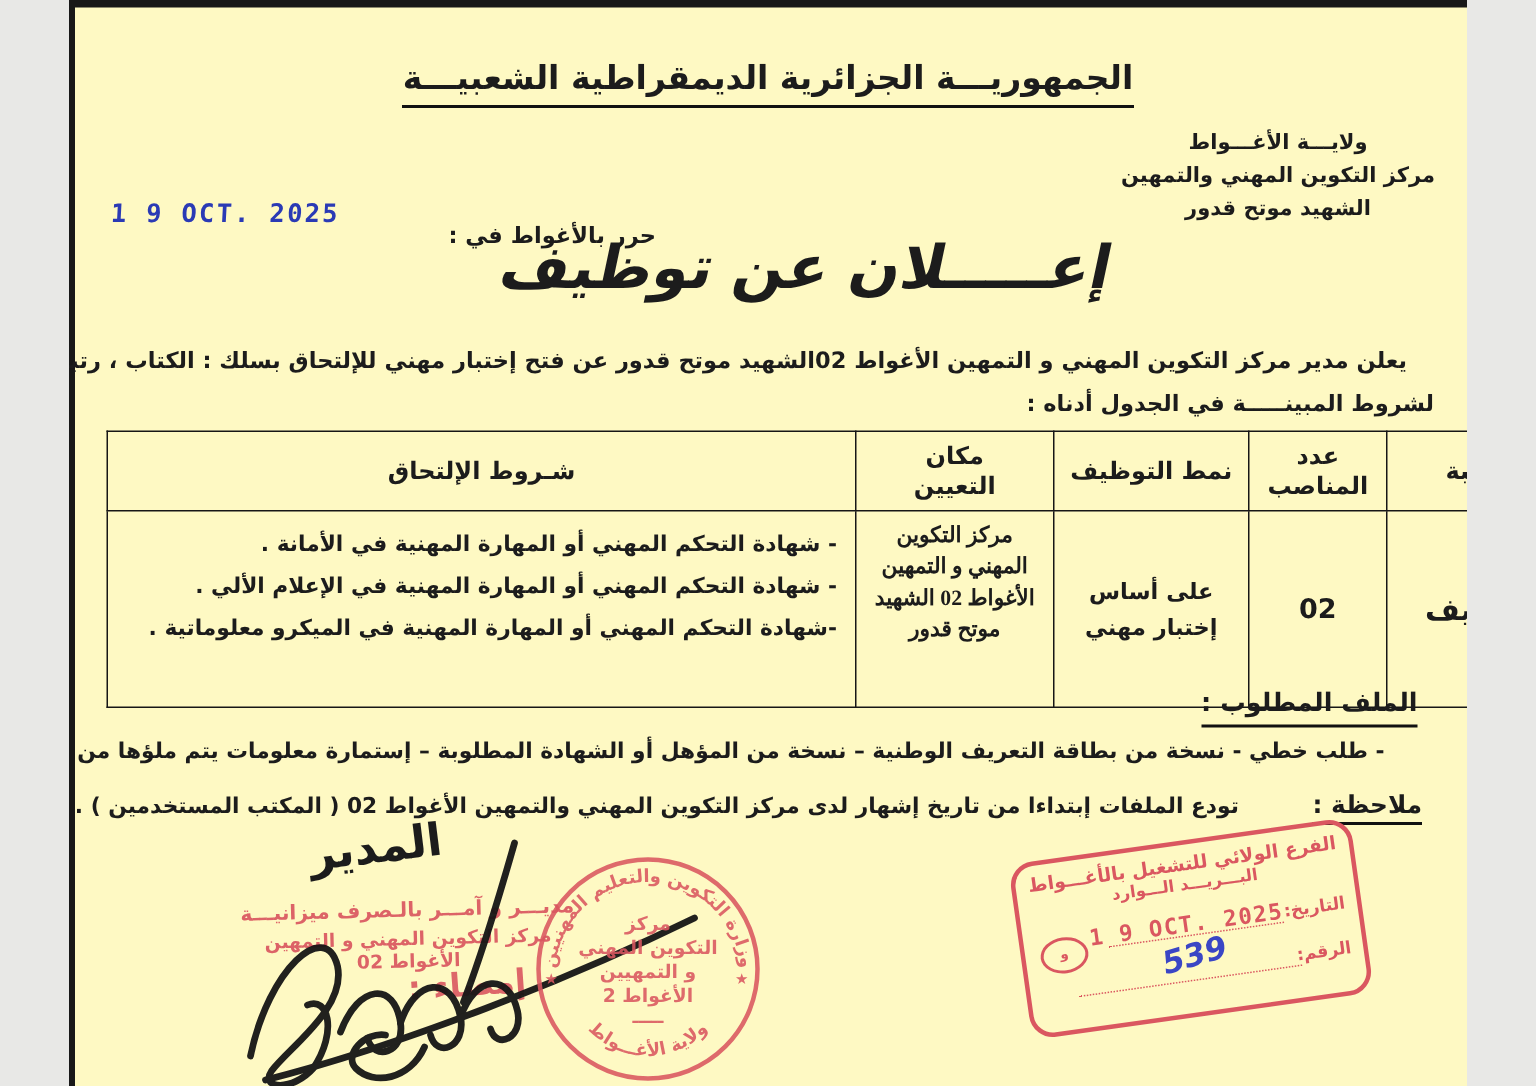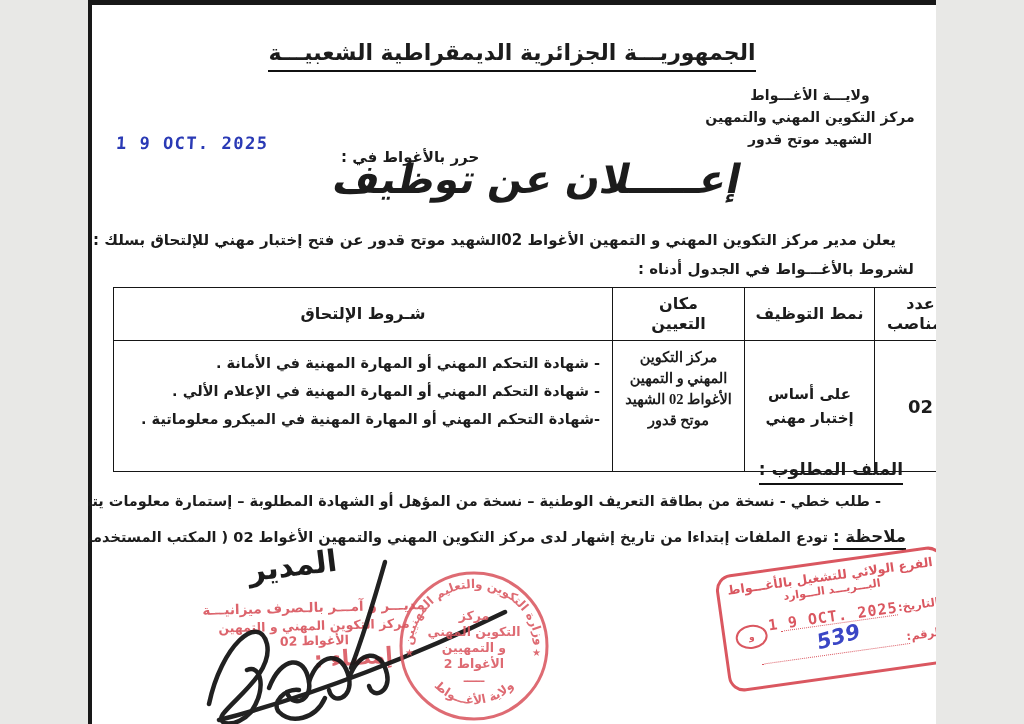--- a/index.html
+++ b/index.html
@@ -1,18 +1,18 @@
 <!DOCTYPE html>
 <html lang="ar"><head>
 <meta charset="utf-8">
 <style>
   html,body{margin:0;padding:0;background:#e8e8e6;}
   .page{
-    position:relative; width:848px; height:724px; margin:0 auto;
-    background:#ffffff; overflow:hidden;
+    position:relative; width:932px; height:724px; margin:0 auto;
+    background:#fef9c3; overflow:hidden;
     font-family:"DejaVu Sans", sans-serif; color:#1c1c1c;
   }
   .edge-top{position:absolute;top:0;left:0;width:1024px;height:5px;background:#181818;}
   .edge-left{position:absolute;top:0;left:0;width:4px;height:724px;background:#181818;}
 
   .republic{position:absolute;top:40px;left:0;right:0;text-align:center;font-size:22px;font-weight:bold;direction:rtl;}
   .republic span{border-bottom:2.5px solid #111;padding-bottom:5px;}
 
   .letterhead{position:absolute;top:84px;right:6px;width:240px;text-align:center;font-weight:bold;font-size:14px;line-height:22px;direction:rtl;}
 
@@ -34,21 +34,21 @@
   td.cell-rank{font-size:20px;text-align:center;}
   td.cell-pos{font-size:18px;text-align:center;}
   td.cell-mode{font-size:15px;text-align:center;padding:0 16px;line-height:24px;}
   td.cell-loc{font-size:14.5px;text-align:center;padding:2px 8px;line-height:21px;vertical-align:top;padding-top:6px;font-family:Liberation Serif, serif;}
   td.cell-cond{font-size:14.5px;text-align:right;vertical-align:top;padding:8px 12px 4px 4px;line-height:28px;}
 
   .file-heading{position:absolute;top:459px;right:33px;font-size:17px;font-weight:bold;direction:rtl;}
   .file-heading span{border-bottom:2.5px solid #111;padding-bottom:4px;}
   .docs{position:absolute;top:493px;right:55px;font-size:14.5px;font-weight:bold;direction:rtl;white-space:nowrap;}
   .note{position:absolute;top:527px;right:30px;font-size:14.5px;font-weight:bold;direction:rtl;white-space:nowrap;}
-  .note .note-label{font-size:16.5px;border-bottom:2.5px solid #111;padding-bottom:2px;}
+  .note .note-label{font-size:16.5px;border-bottom:2.5px solid #111;padding-bottom:2px;margin-left:44px;}
 
   .director{position:absolute;left:160px;top:548px;font-size:30px;font-weight:bold;transform:rotate(-7deg);direction:rtl;}
 
   .budget-stamp{position:absolute;left:110px;top:599px;width:232px;color:#da5760;text-align:center;transform:rotate(-1.5deg);direction:rtl;font-weight:bold;opacity:.92;}
   .budget-stamp .b1{font-size:13.5px;letter-spacing:1px;}
   .budget-stamp .b2{font-size:12.5px;margin-top:3px;}
   .imda{position:absolute;left:226px;top:645px;color:#da5760;font-size:22px;font-weight:bold;transform:rotate(-4deg);letter-spacing:3px;direction:rtl;opacity:.9;}
 
   svg.signature{position:absolute;left:85px;top:556px;}
   svg.round-stamp{position:absolute;left:308px;top:568px;opacity:.88;}
@@ -83,21 +83,21 @@
 
   <div class="issued-label">حرر بالأغواط في :</div>
   <div class="issued-date">1 9 OCT. 2025</div>
 
   <div class="announce">
     <span>إعـــــلان عن توظيف</span>
   </div>
 
   <div class="intro">
     <div class="l1">يعلن مدير مركز التكوين المهني و التمهين الأغواط 02الشهيد موتح قدور عن فتح إختبار مهني للإلتحاق بسلك : الكتاب ، رتبة : كاتب وفقا</div>
-    <div class="l2">لشروط بالأغـــواط في الجدول أدناه :</div>
+    <div class="l2">لشروط المبينـــــة في الجدول أدناه :</div>
   </div>
 
   <table class="jobtable" dir="rtl">
     <colgroup>
       <col style="width:122px">
         <col style="width:92px">
         <col style="width:130px">
         <col style="width:132px">
         <col style="width:499px">
     </colgroup>

